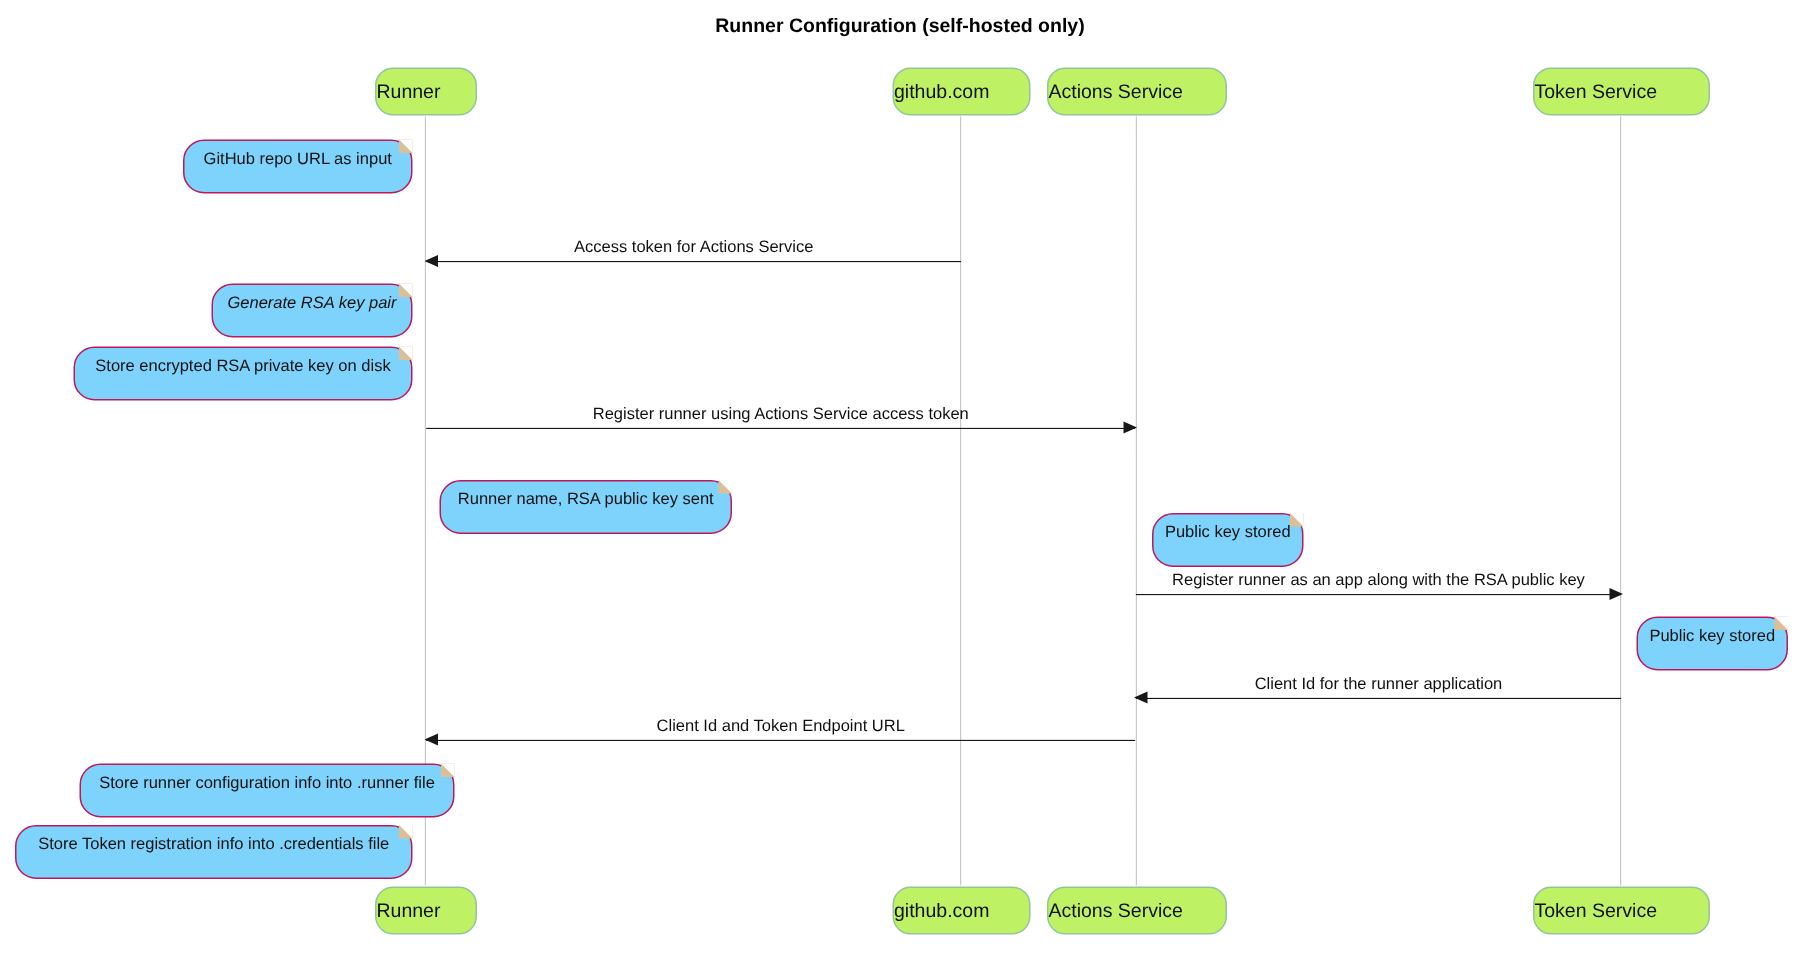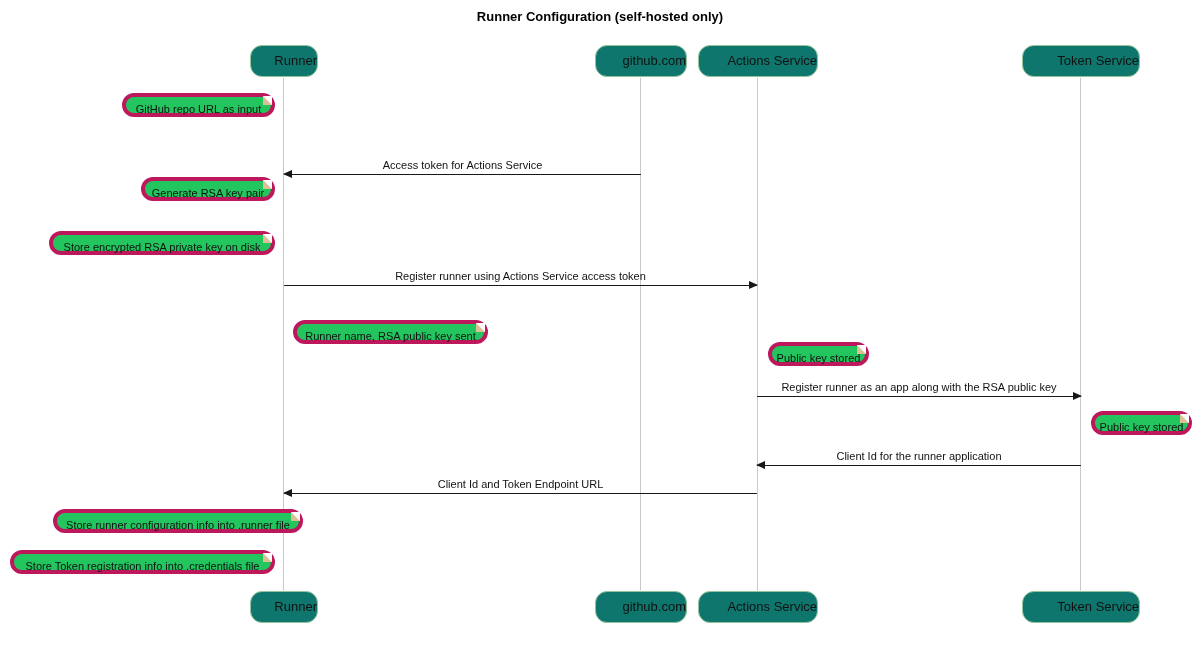--- a/index.html
+++ b/index.html
@@ -28,33 +28,33 @@
   .lifeline {
     position: absolute;
     width: 0;
     border-left: 1px dashed #c9c9c9;
     top: 77px;
     height: 514px;
   }
   .participant {
     position: absolute;
     height: 32px;
-    background: #0f766e;
+    background: #bef264;
     border: 1px solid #93c49b;
     border-radius: 12px;
-    text-align: right;
+    text-align: left;
     line-height: 30px;
     font-size: 13px;
     color: #111111;
   }
   .note {
     position: absolute;
-    height: 24px;
-    background: #22c55e;
-    border: 4px solid #be185d;
+    height: 36px;
+    background: #7dd3fc;
+    border: 1px solid #be185d;
     text-align: center;
     line-height: 25px;
     font-size: 11px;
     white-space: nowrap;
     color: #111111;
   }
   .note::before {
     content: "";
     position: absolute;
     top: -1px;
@@ -140,21 +140,21 @@
   <div class="message dir-left" style="left:284px; top:478px; width:473px;">
     <div class="msg-label">Client Id and Token Endpoint URL</div>
     <div class="msg-line"></div>
   </div>
   <div class="message dir-left" style="left:757px; top:450px; width:324px;">
     <div class="msg-label">Client Id for the runner application</div>
     <div class="msg-line"></div>
   </div>
 
   <div class="note" style="left:122px; top:93px; width:153px;">GitHub repo URL as input</div>
-  <div class="note" style="left:141px; top:177px; width:134px;">Generate RSA key pair</div>
+  <div class="note" style="left:141px; top:189px; width:134px;font-style:italic;">Generate RSA key pair</div>
   <div class="note" style="left:49px;  top:231px; width:226px;">Store encrypted RSA private key on disk</div>
   <div class="note" style="left:293px; top:304px; width:195px;margin-top:16px;">Runner name, RSA public key sent</div>
   <div class="note" style="left:768px; top:342px; width:101px;">Public key stored</div>
   <div class="note" style="left:1091px; top:411px; width:101px;">Public key stored</div>
   <div class="note" style="left:25px;  top:509px; width:250px;margin-left:28px;">Store runner configuration info into .runner file</div>
   <div class="note" style="left:10px;  top:550px; width:265px;">Store Token registration info into .credentials file</div>
 
 </div>
 
 </body></html>

